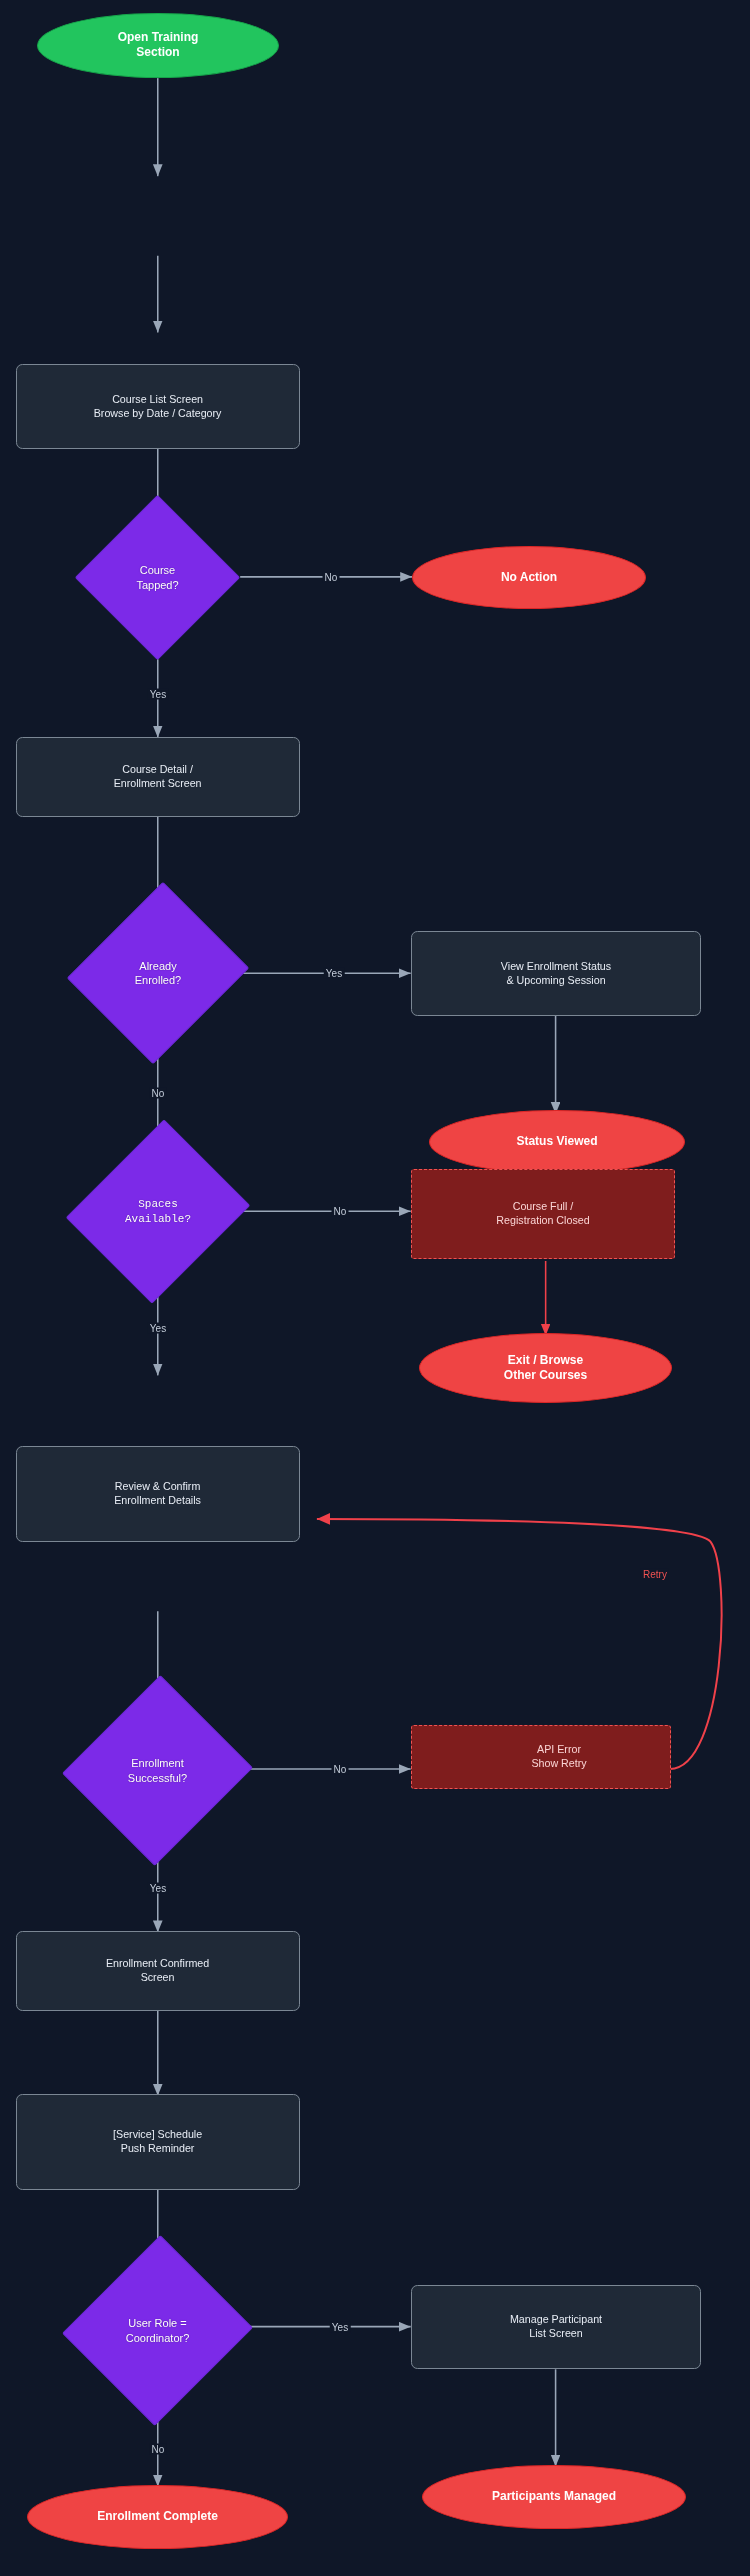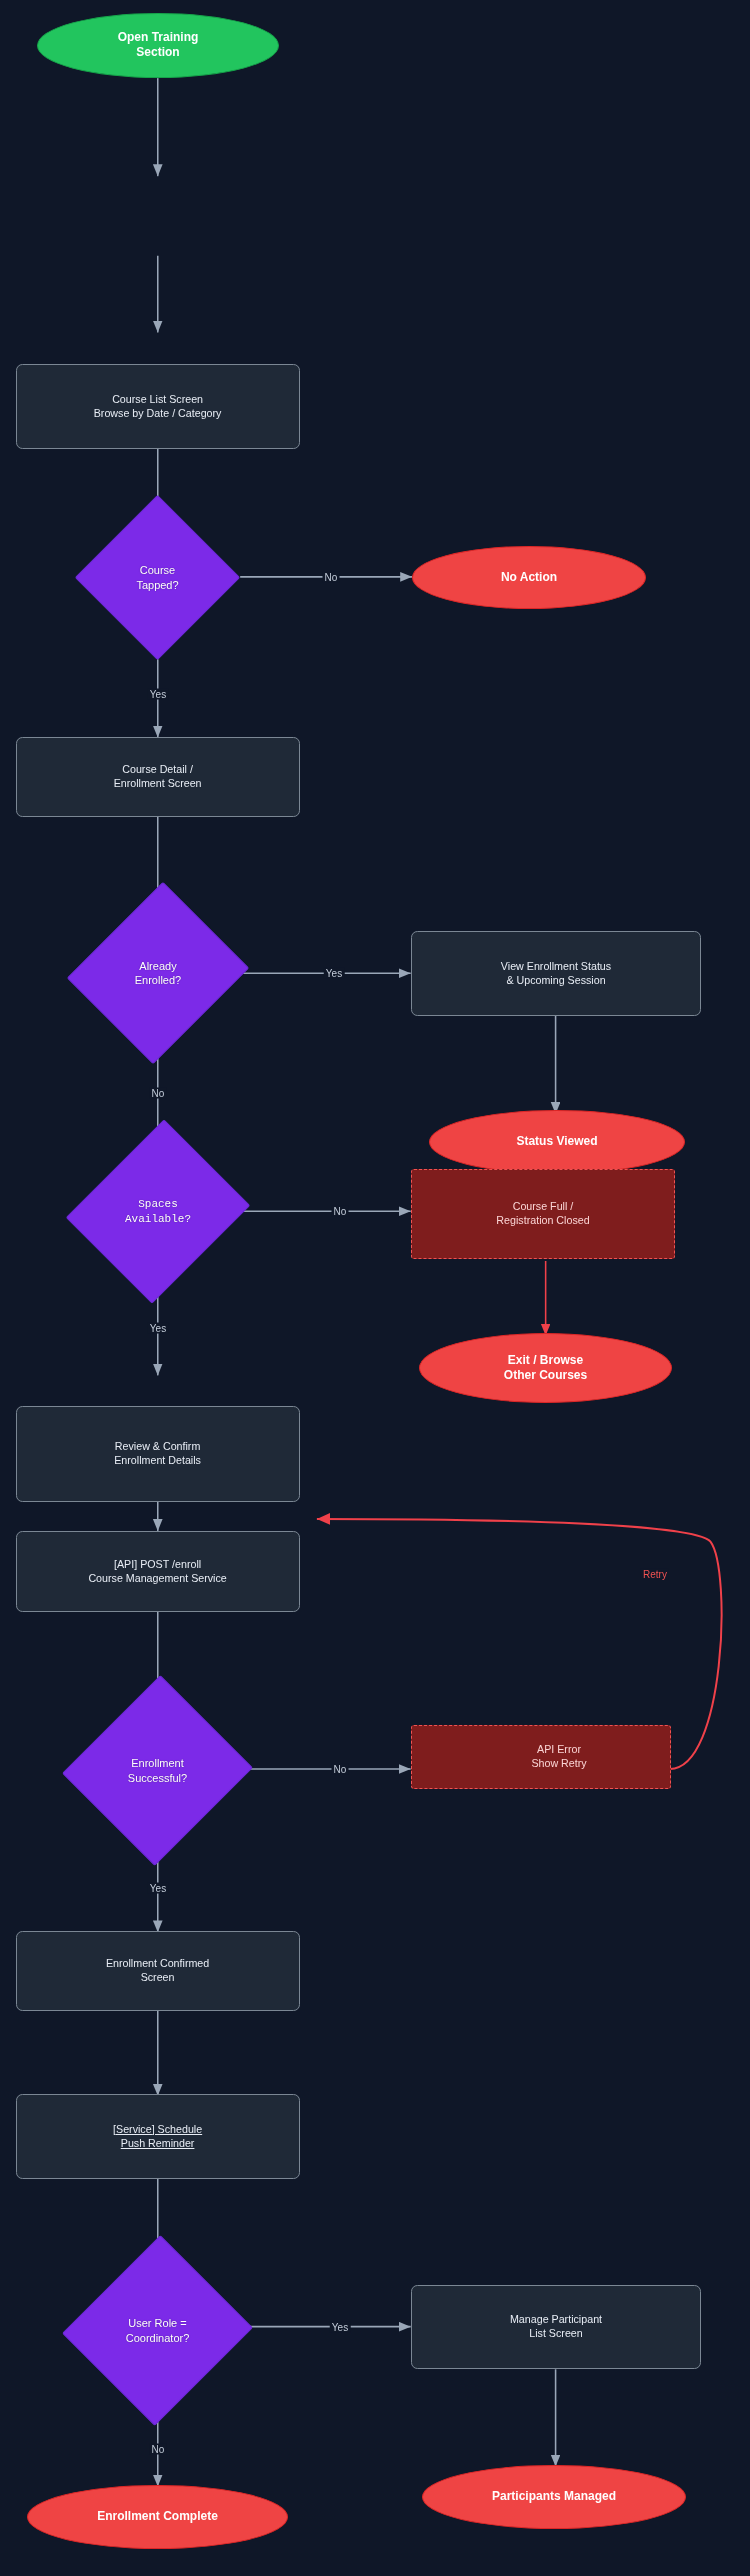--- a/index.html
+++ b/index.html
@@ -206,47 +206,43 @@
   <div class="node n-error" style="left:411px; top:1169px; width:264px; height:90px;">
     <span>Course Full /
 Registration Closed</span>
   </div>
 
   <div class="node n-end" style="left:419px; top:1333px; width:253px; height:70px;">
     <span>Exit / Browse
 Other Courses</span>
   </div>
 
-  <div class="node n-proc" style="left:15.6px; top:1406px; width:284px; height:96px;">
+  <div class="node n-proc" style="left:15.6px; top:1446px; width:284px; height:96px;">
     <span>Review &amp; Confirm
 Enrollment Details</span>
   </div>
 
-  <div class="node n-proc" style="left:15.6px; top:1531px; width:284px; height:81px;">
-    <span>[API] POST /enroll
-Course Management Service</span>
-  </div>
 
   <div class="node n-dec" style="left:92px; top:1701px; width:131px; height:139px;">
     <div class="diamond"></div>
     <span class="dtext">Enrollment
 Successful?</span>
   </div>
 
   <div class="node n-error" style="left:411px; top:1725px; width:260px; height:64px;padding-left:36px;">
     <span>API Error
 Show Retry</span>
   </div>
 
   <div class="node n-proc" style="left:15.6px; top:1931px; width:284px; height:80px;">
     <span>Enrollment Confirmed
 Screen</span>
   </div>
 
-  <div class="node n-proc" style="left:15.6px; top:2094px; width:284px; height:85px;text-decoration:underline;">
+  <div class="node n-proc" style="left:15.6px; top:2094px; width:284px; height:96px;">
     <span>[Service] Schedule
 Push Reminder</span>
   </div>
 
   <div class="node n-dec" style="left:92px; top:2261px; width:131px; height:139px;">
     <div class="diamond"></div>
     <span class="dtext">User Role =
 Coordinator?</span>
   </div>
 

